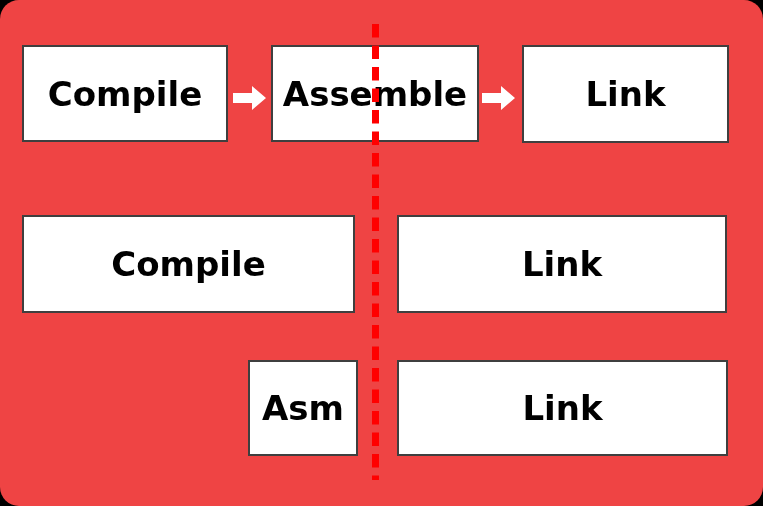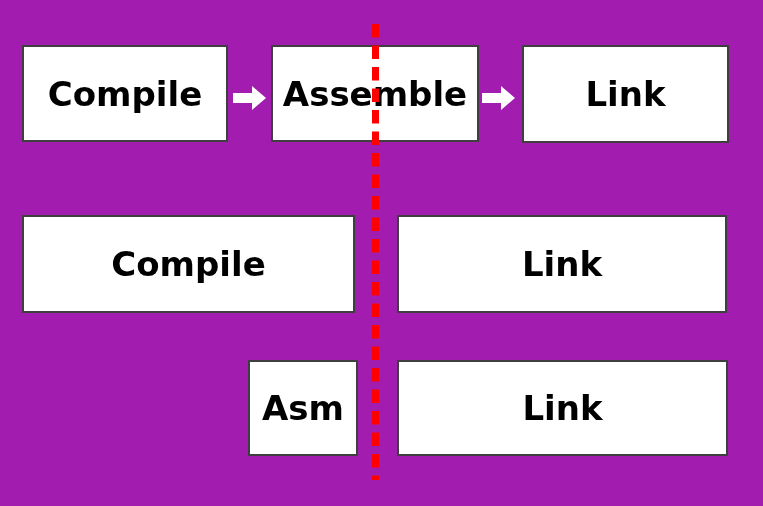--- a/index.html
+++ b/index.html
@@ -4,23 +4,24 @@
 <style>
   html, body {
     margin: 0;
     padding: 0;
     background: #000000;
   }
   .canvas {
     position: relative;
     width: 763px;
     height: 506px;
-    background: #a21caf;
+    background: #ef4444;
     overflow: hidden;
     font-family: "DejaVu Sans", "Liberation Sans", sans-serif;
+    border-radius: 19px;
   }
   .stage-box {
     position: absolute;
     box-sizing: border-box;
     background: #ffffff;
     border: 2px solid #3f3f3f;
     display: flex;
     align-items: center;
     justify-content: center;
     z-index: 1;

